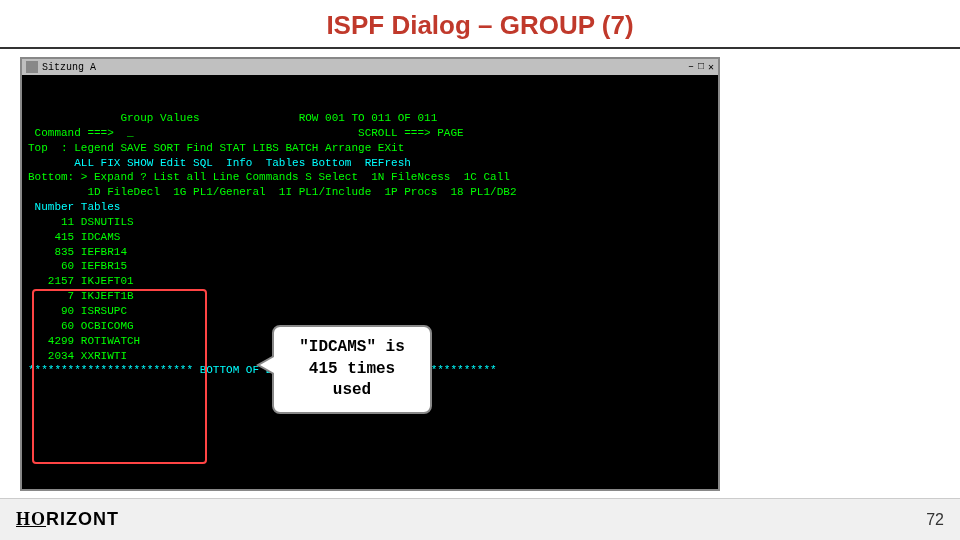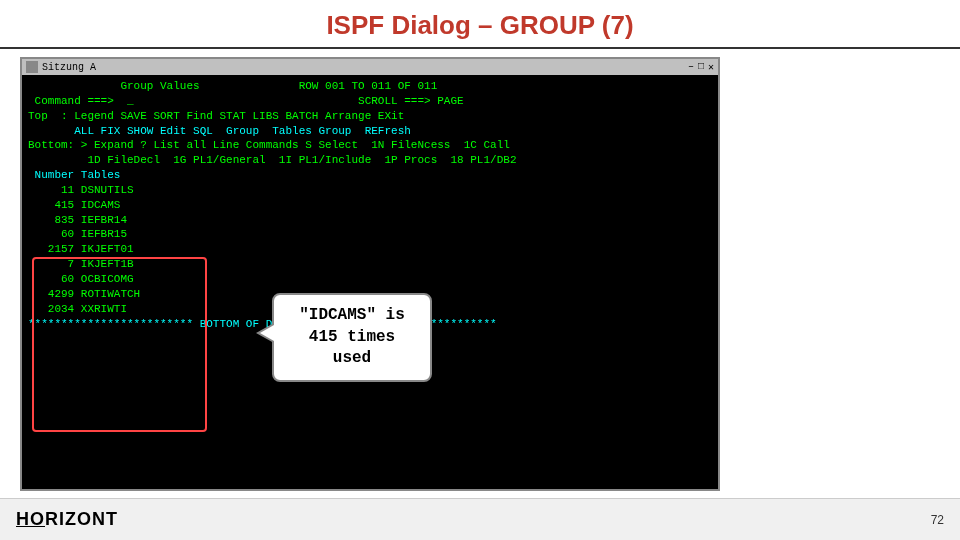--- a/index.html
+++ b/index.html
@@ -75,20 +75,21 @@
       font-size: 10px;
     }
     .terminal-titlebar-controls span {
       cursor: pointer;
     }
 
     .terminal-body {
       padding: 4px 6px;
       line-height: 1.35;
       position: relative;
+      margin-top: 32px;
     }
 
     .term-line {
       white-space: pre;
       font-family: 'Courier New', Courier, monospace;
       font-size: 11px;
     }
 
     .term-cyan { color: #00ffff; }
     .term-green { color: #00ff00; }
@@ -164,24 +165,25 @@
       gap: 8px;
     }
     .horizont-logo {
       font-size: 18px;
       font-weight: bold;
       color: #000;
       letter-spacing: 1px;
     }
     .horizont-logo .underline {
       text-decoration: underline;
+      font-family: Liberation Serif, serif;
     }
 
     .bottom-center {
-      font-size: 12px;
+      font-size: 16px;
       color: #333;
       font-weight: normal;
     }
 
     .bottom-right {
       display: flex;
       align-items: center;
       gap: 8px;
       font-size: 12px;
       color: #333;
@@ -220,32 +222,33 @@
         <span>–</span>
         <span>□</span>
         <span>✕</span>
       </div>
     </div>
 
     <div class="terminal-body">
       <div class="term-line term-green">              Group Values               ROW 001 TO 011 OF 011</div>
       <div class="term-line term-green"> Command ===&gt;  _                                  SCROLL ===&gt; PAGE</div>
       <div class="term-line term-green">Top  : Legend SAVE SORT Find STAT LIBS BATCH Arrange EXit</div>
-      <div class="term-line term-cyan">       ALL FIX SHOW Edit SQL  Group  Tables Group  REFresh</div>
+      <div class="term-line term-cyan">       ALL FIX SHOW Edit SQL  Info  Tables Bottom  REFresh</div>
       <div class="term-line term-green">Bottom: &gt; Expand ? List all Line Commands S Select  1N FileNcess  1C Call</div>
       <div class="term-line term-green">         1D FileDecl  1G PL1/General  1I PL1/Include  1P Procs  18 PL1/DB2</div>
       <div class="term-line term-cyan"> Number Tables</div>
 
       <div id="table-rows-container">
           <div class="term-line term-green">     11 DSNUTILS</div>
           <div class="term-line term-green">    415 IDCAMS</div>
           <div class="term-line term-green">    835 IEFBR14</div>
           <div class="term-line term-green">     60 IEFBR15</div>
           <div class="term-line term-green">   2157 IKJEFT01</div>
           <div class="term-line term-green">      7 IKJEFT1B</div>
+          <div class="term-line term-green">     90 ISRSUPC</div>
           <div class="term-line term-green">     60 OCBICOMG</div>
           <div class="term-line term-green">   4299 ROTIWATCH</div>
           <div class="term-line term-green">   2034 XXRIWTI</div>
         </div>
 
       <div class="term-line term-cyan">************************* BOTTOM OF DATA ******************************</div>
 
       <div class="highlight-box"></div>
 
       <div class="callout-bubble">

